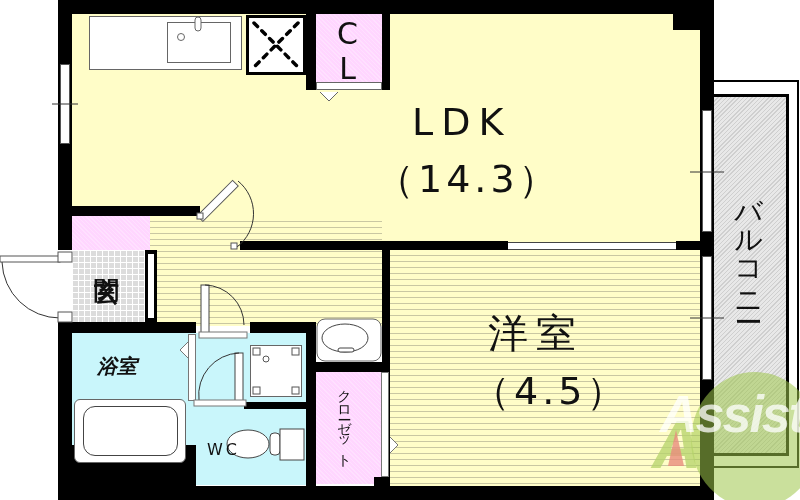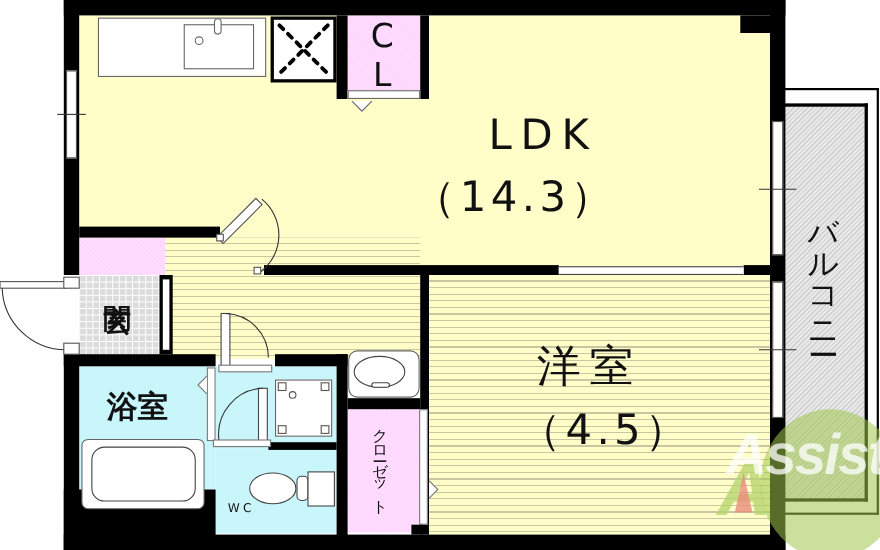--- a/index.html
+++ b/index.html
@@ -165,29 +165,29 @@
   <rect x="36" y="68" width="6" height="6" fill="#fff" stroke="#555"></rect>
 </svg>
 
 <svg style="left:0px; top:252px;" width="74" height="70">
   <rect x="0" y="4" width="60" height="6" fill="#fff" stroke="#555"></rect>
   <path d="M2 10 A58 58 0 0 0 60 66" fill="none" stroke="#333" stroke-width="1"></path>
   <rect x="58" y="0" width="14" height="10" fill="#fff" stroke="#555"></rect>
   <rect x="58" y="60" width="14" height="10" fill="#fff" stroke="#555"></rect>
 </svg>
 
-<div class="label" style="left:412px; top:103px; font-size:38px; letter-spacing:8px;margin-left:32px;">LDK</div>
+<div class="label" style="left:412px; top:103px; font-size:38px; letter-spacing:8px;">LDK</div>
 <div class="label" style="left:376px; top:160px; font-size:38px; letter-spacing:4px;">（14.3）</div>
 
 <div class="label" style="left:488px; top:313px; font-size:40px; letter-spacing:8px;text-align:right;">洋室</div>
 <div class="label" style="left:472px; top:372px; font-size:38px; letter-spacing:4px;">（4.5）</div>
 
 <div class="label vtext" style="left:94px; top:258px; font-size:25px; font-weight:bold;">玄関</div>
-<div class="label" style="left:97px; top:356px; font-size:28px; font-weight:bold;">浴室</div>
-<div class="label" style="left:207px; top:456px; font-size:11px; letter-spacing:3px;">WC</div>
+<div class="label" style="left:97px; top:356px; font-size:20px; font-weight:bold;font-style:italic;">浴室</div>
+<div class="label" style="left:207px; top:442px; font-size:16px; letter-spacing:3px;">WC</div>
 <div class="label vtext" style="left:338px; top:380px; font-size:14px;">クローゼット</div>
 <div class="label vtext" style="left:332px; top:16px; font-size:30px; line-height:1.0;">CL</div>
 <div class="label vtext" style="left:734px; top:180px; font-size:28px;">バルコニー</div>
 
 <svg style="left:640px; top:370px;" width="160" height="130">
   <ellipse cx="115" cy="70" rx="64" ry="68" fill="#9ec64a" opacity="0.55"></ellipse>
   <text x="12" y="98" font-family="Liberation Sans, sans-serif" font-style="italic" font-weight="bold" font-size="68" fill="#b5d36a" opacity="0.75">A</text>
   <polygon points="28,96 36,60 44,96" fill="#e88c7d" opacity="0.8"></polygon>
 </svg>
 <div class="label" style="left:660px; top:388px; font-size:52px; font-weight:bold; font-style:italic; color:rgba(255,255,255,0.75); letter-spacing:-2px; font-family:'Liberation Sans', sans-serif;">Assist</div>

